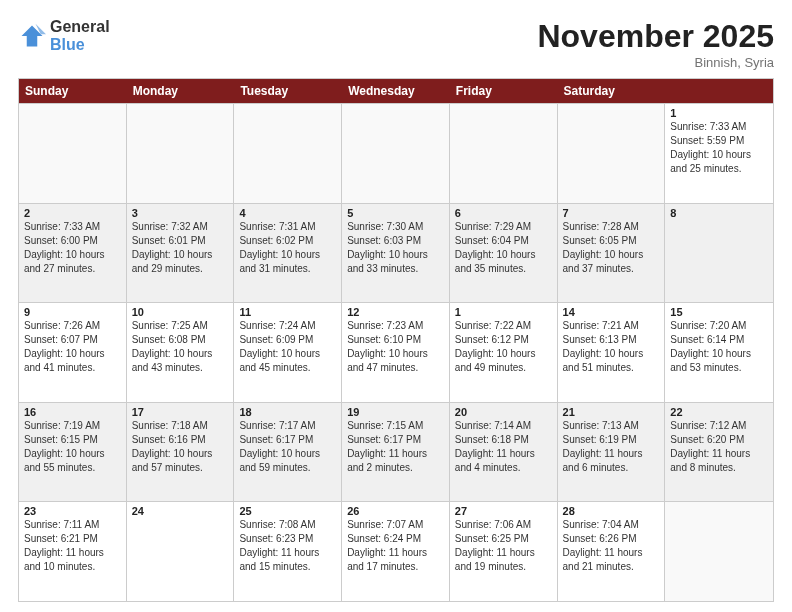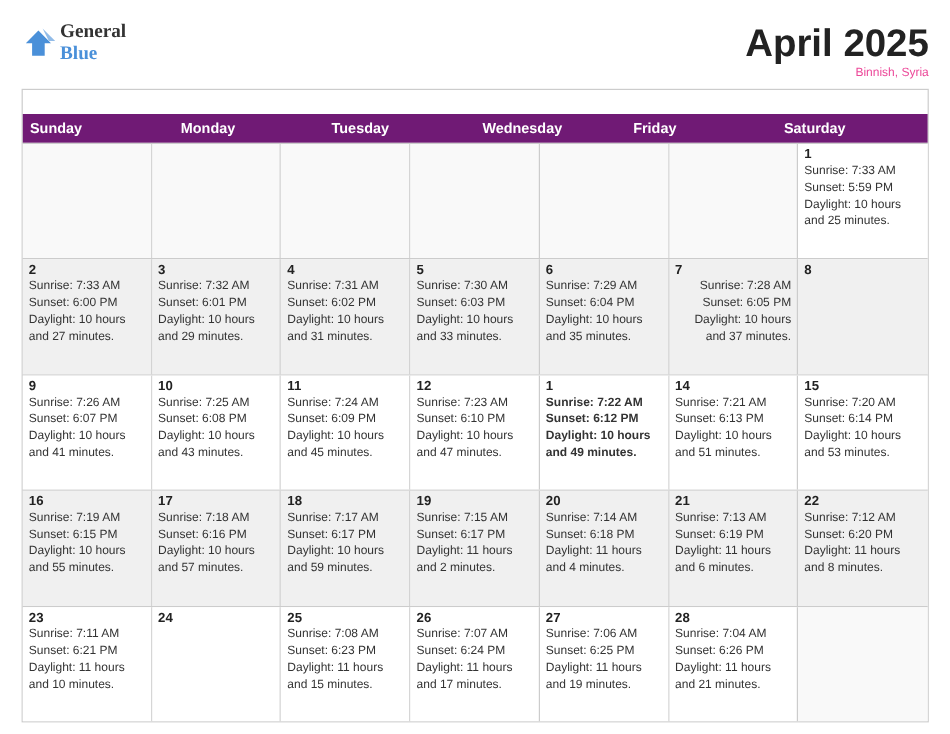--- a/index.html
+++ b/index.html
@@ -19,21 +19,20 @@
     }
     .header {
       display: flex;
       justify-content: space-between;
       align-items: flex-start;
       margin-bottom: 8px;
     }
     .logo {
       display: flex;
       align-items: center;
-      font-family: Liberation Serif, serif;
     }
     .logo-text {
       display: flex;
       flex-direction: column;
       line-height: 1.1;
     }
     .logo-general {
       font-size: 16px;
       font-weight: bold;
       color: #333;
@@ -50,34 +49,33 @@
     }
     .title-area {
       text-align: right;
     }
     .month-title {
       font-size: 32px;
       font-weight: bold;
       color: #222;
     }
     .subtitle {
-      font-size: 10px;
-      color: #ec4899;
+      font-size: 13px;
+      color: #737373;
     }
     .calendar {
       flex: 1;
       display: flex;
       flex-direction: column;
       border: 1px solid #ccc;
     }
     .cal-header {
       display: grid;
-      grid-template-columns: repeat(6, 1fr);
-      background: #701a75;
-      margin-top: 20px;
+      grid-template-columns: repeat(7, 1fr);
+      background: #7f1d1d;
     }
     .cal-header-cell {
       color: #fff;
       font-weight: bold;
       font-size: 12px;
       padding: 5px 6px;
       text-align: left;
     }
     .cal-body {
       display: flex;
@@ -129,21 +127,21 @@
         <rect x="0" y="0" width="32" height="32" fill="none"></rect>
         <polygon points="16,4 28,16 22,16 22,28 10,28 10,16 4,16" fill="#4a90d9"></polygon>
         <polygon points="20,2 32,14 26,14" fill="#4a90d9" opacity="0.6"></polygon>
       </svg>
       <div class="logo-text">
         <span class="logo-general">General</span>
         <span class="logo-blue">Blue</span>
       </div>
     </div>
     <div class="title-area">
-      <div class="month-title">April 2025</div>
+      <div class="month-title">November 2025</div>
       <div class="subtitle">Binnish, Syria</div>
     </div>
   </div>
 
   <div class="calendar">
     <div class="cal-header">
     <div class="cal-header-cell">Sunday</div>
         <div class="cal-header-cell">Monday</div>
         <div class="cal-header-cell">Tuesday</div>
         <div class="cal-header-cell">Wednesday</div>
@@ -191,21 +189,21 @@
 Daylight: 10 hours and 33 minutes.</div>
           </div>
           <div class="cal-cell shaded">
             <div class="day-num">6</div>
             <div class="day-info" style="white-space: pre-line;">Sunrise: 7:29 AM
 Sunset: 6:04 PM
 Daylight: 10 hours and 35 minutes.</div>
           </div>
           <div class="cal-cell shaded">
             <div class="day-num">7</div>
-            <div class="day-info" style="white-space: pre-line; text-align: right;">Sunrise: 7:28 AM
+            <div class="day-info" style="white-space: pre-line;">Sunrise: 7:28 AM
 Sunset: 6:05 PM
 Daylight: 10 hours and 37 minutes.</div>
           </div>
           <div class="cal-cell shaded">
             <div class="day-num">8</div>
           </div>
         </div>
         <div class="cal-row">
           <div class="cal-cell">
             <div class="day-num">9</div>
@@ -226,21 +224,21 @@
 Daylight: 10 hours and 45 minutes.</div>
           </div>
           <div class="cal-cell">
             <div class="day-num">12</div>
             <div class="day-info" style="white-space: pre-line;">Sunrise: 7:23 AM
 Sunset: 6:10 PM
 Daylight: 10 hours and 47 minutes.</div>
           </div>
           <div class="cal-cell">
             <div class="day-num">1</div>
-            <div class="day-info" style="white-space: pre-line; font-weight: bold;">Sunrise: 7:22 AM
+            <div class="day-info" style="white-space: pre-line;">Sunrise: 7:22 AM
 Sunset: 6:12 PM
 Daylight: 10 hours and 49 minutes.</div>
           </div>
           <div class="cal-cell">
             <div class="day-num">14</div>
             <div class="day-info" style="white-space: pre-line;">Sunrise: 7:21 AM
 Sunset: 6:13 PM
 Daylight: 10 hours and 51 minutes.</div>
           </div>
           <div class="cal-cell">

